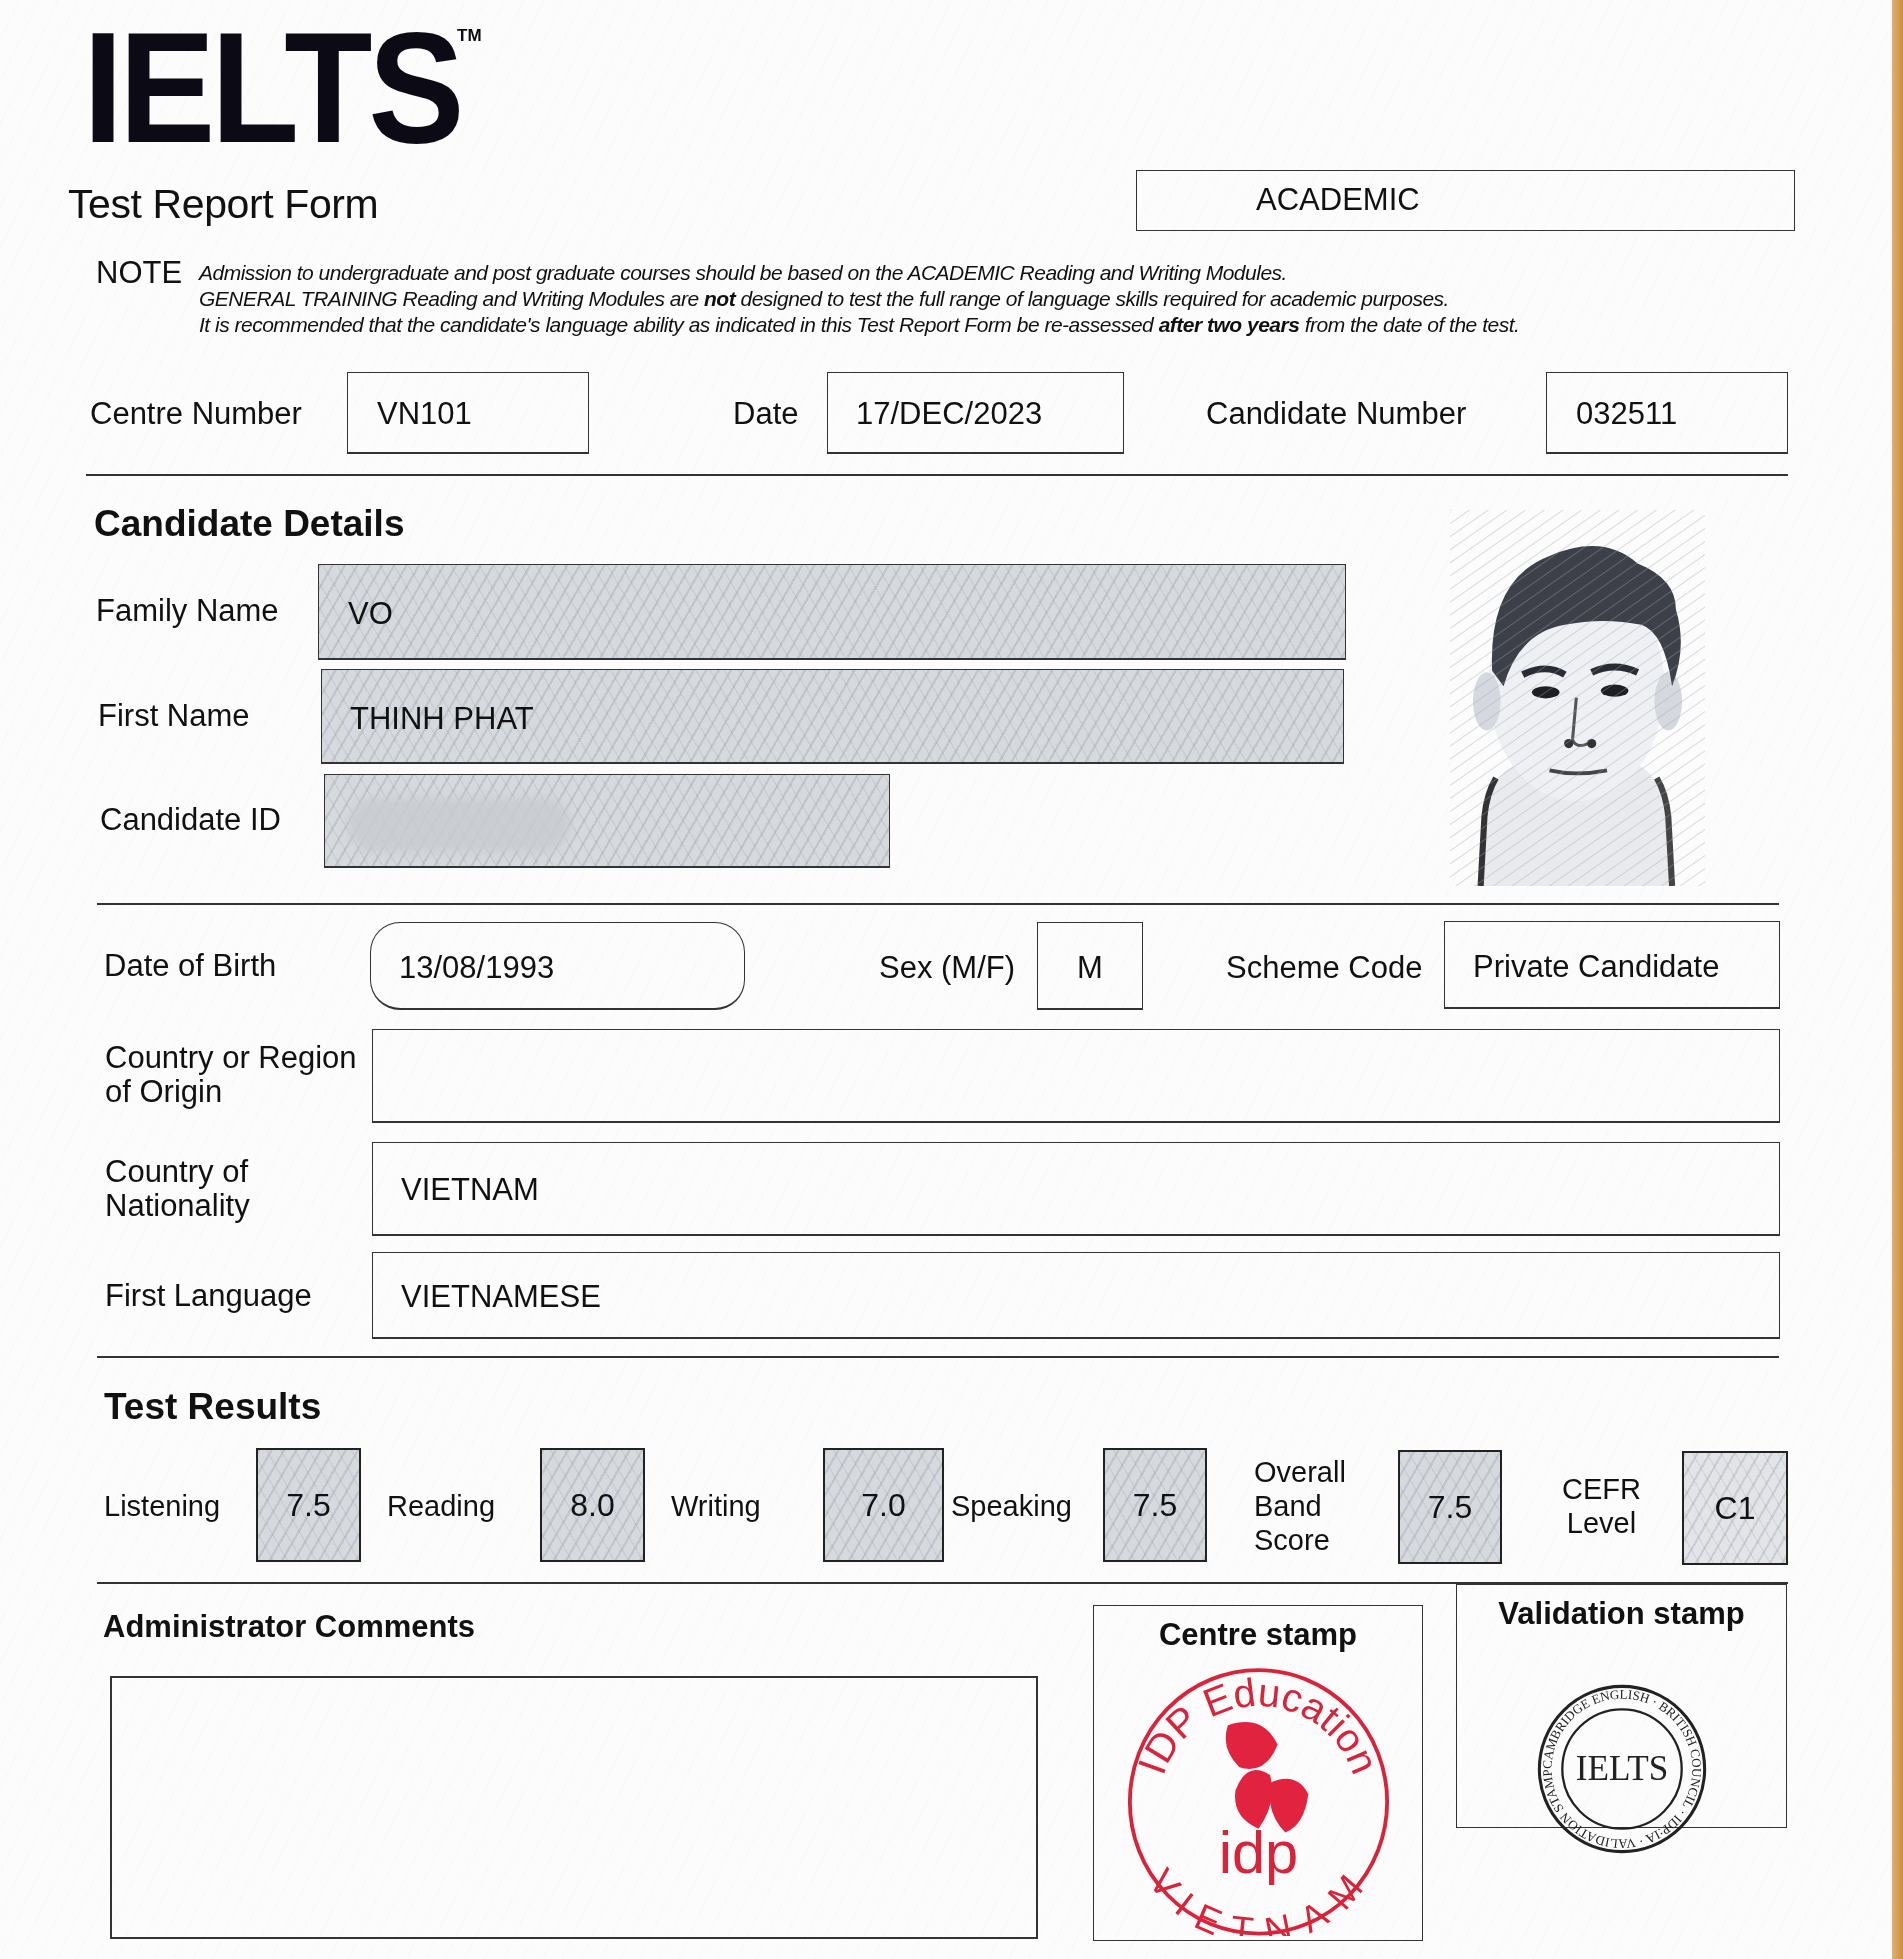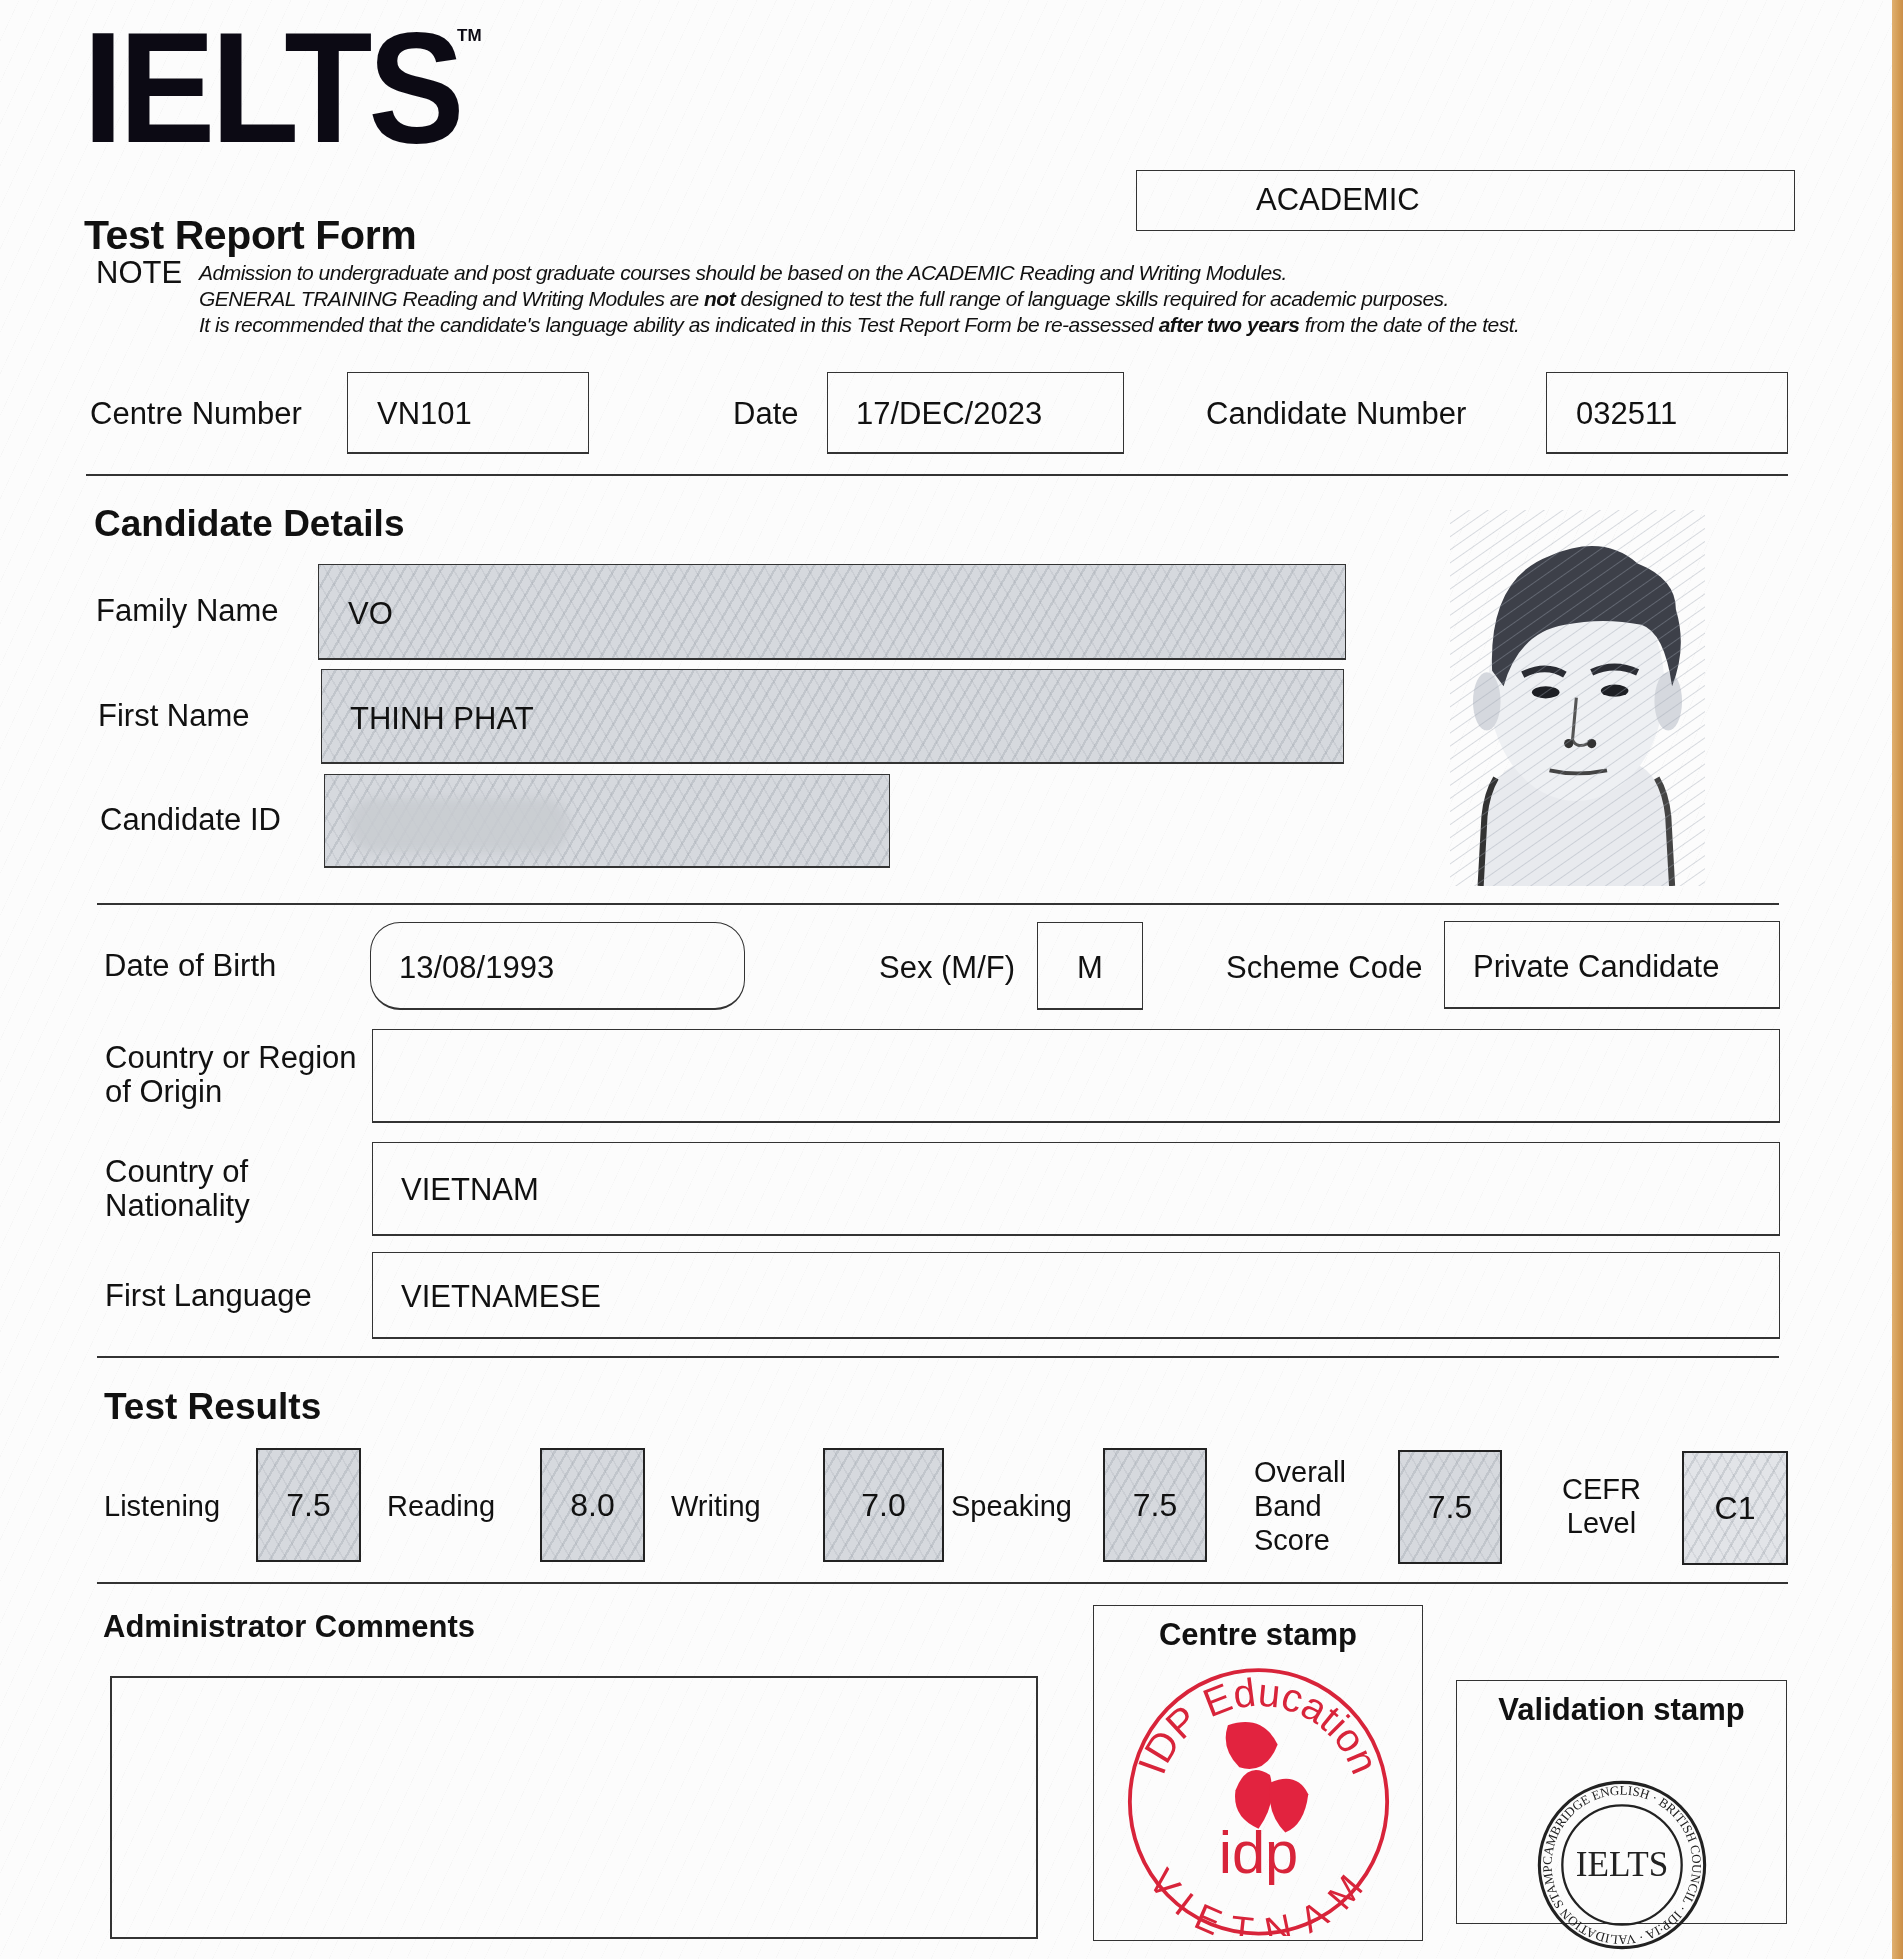--- a/index.html
+++ b/index.html
@@ -18,21 +18,21 @@
     position:absolute; left:1892px; top:0; width:11.5px; height:1960px;
     background:linear-gradient(90deg,#e0b070,#d29a52 60%,#c88a45);
   }
   .abs { position:absolute; }
   .logo {
     left:83px; top:15.3px; font-family:"Liberation Sans", sans-serif; font-weight:700;
     font-size:157px; line-height:146px; letter-spacing:-4.6px; color:#0c0a14;
     transform:scaleX(0.92); transform-origin:left top;
   }
   .tm { left:457px; top:26px; font-size:17px; font-weight:700; color:#0c0a14; }
-  .trf { left:84px; top:181px; font-size:41px; font-weight:700; letter-spacing:-0.4px;margin-top:31px; }
+  .trf { left:68px; top:181px; font-size:41px; font-weight:400; letter-spacing:-0.4px; }
   .box { position:absolute; border:1.5px solid #333; background:transparent; box-sizing:border-box; }
   .box.thick-b { border-bottom-width:2.3px; }
   .shaded {
     background:
       repeating-linear-gradient(120deg, rgba(120,130,140,0.22) 0 2.3px, rgba(255,255,255,0) 2.3px 10.7px),
       repeating-linear-gradient(60deg, rgba(150,155,165,0.18) 0 1.5px, rgba(255,255,255,0) 1.5px 12.3px),
       #d6d9de;
   }
   .val { position:absolute; font-size:31px; color:#111; white-space:nowrap; }
   .label { position:absolute; font-size:31px; color:#111; white-space:nowrap; line-height:34px; }
@@ -238,21 +238,21 @@
         <textPath href="#idpBot" startOffset="50%" text-anchor="middle" dominant-baseline="hanging">VIETNAM</textPath>
       </text>
 
       <path d="M150 85 Q195 70 215 110 Q200 150 165 140 Q140 115 150 85 Z" fill="#e2233f"></path>
       <path d="M160 170 Q175 130 205 150 Q215 185 190 220 Q155 205 160 170 Z" fill="#e2233f"></path>
       <path d="M205 160 Q240 145 255 175 Q250 215 225 225 Q200 200 205 160 Z" fill="#e2233f"></path>
       <text x="190" y="278" text-anchor="middle" font-family="Liberation Sans, sans-serif" font-size="78" fill="#d8243a">idp</text>
     </svg>
   </div>
 
-  <div class="box" style="left:1456px;top:1680px;width:331px;height:244px;">
+  <div class="box" style="left:1456px;top:1584px;width:331px;height:244px;">
     <div class="stamp-title">Validation stamp</div>
     <svg class="abs" style="left:77px;top:96px;" width="176" height="176" viewBox="0 0 230 230">
       <defs>
         <path id="vsRing" d="M115 115 m-92 0 a92 92 0 1 1 184 0 a92 92 0 1 1 -184 0"></path>
       </defs>
       <circle cx="115" cy="115" r="108" fill="none" stroke="#222" stroke-width="4"></circle>
       <circle cx="115" cy="115" r="78" fill="none" stroke="#222" stroke-width="3"></circle>
       <text font-family="Liberation Serif, serif" font-size="17" fill="#222">
         <textPath href="#vsRing" startOffset="0">CAMBRIDGE ENGLISH · BRITISH COUNCIL · IDP:IA · VALIDATION STAMP ·</textPath>
       </text>

